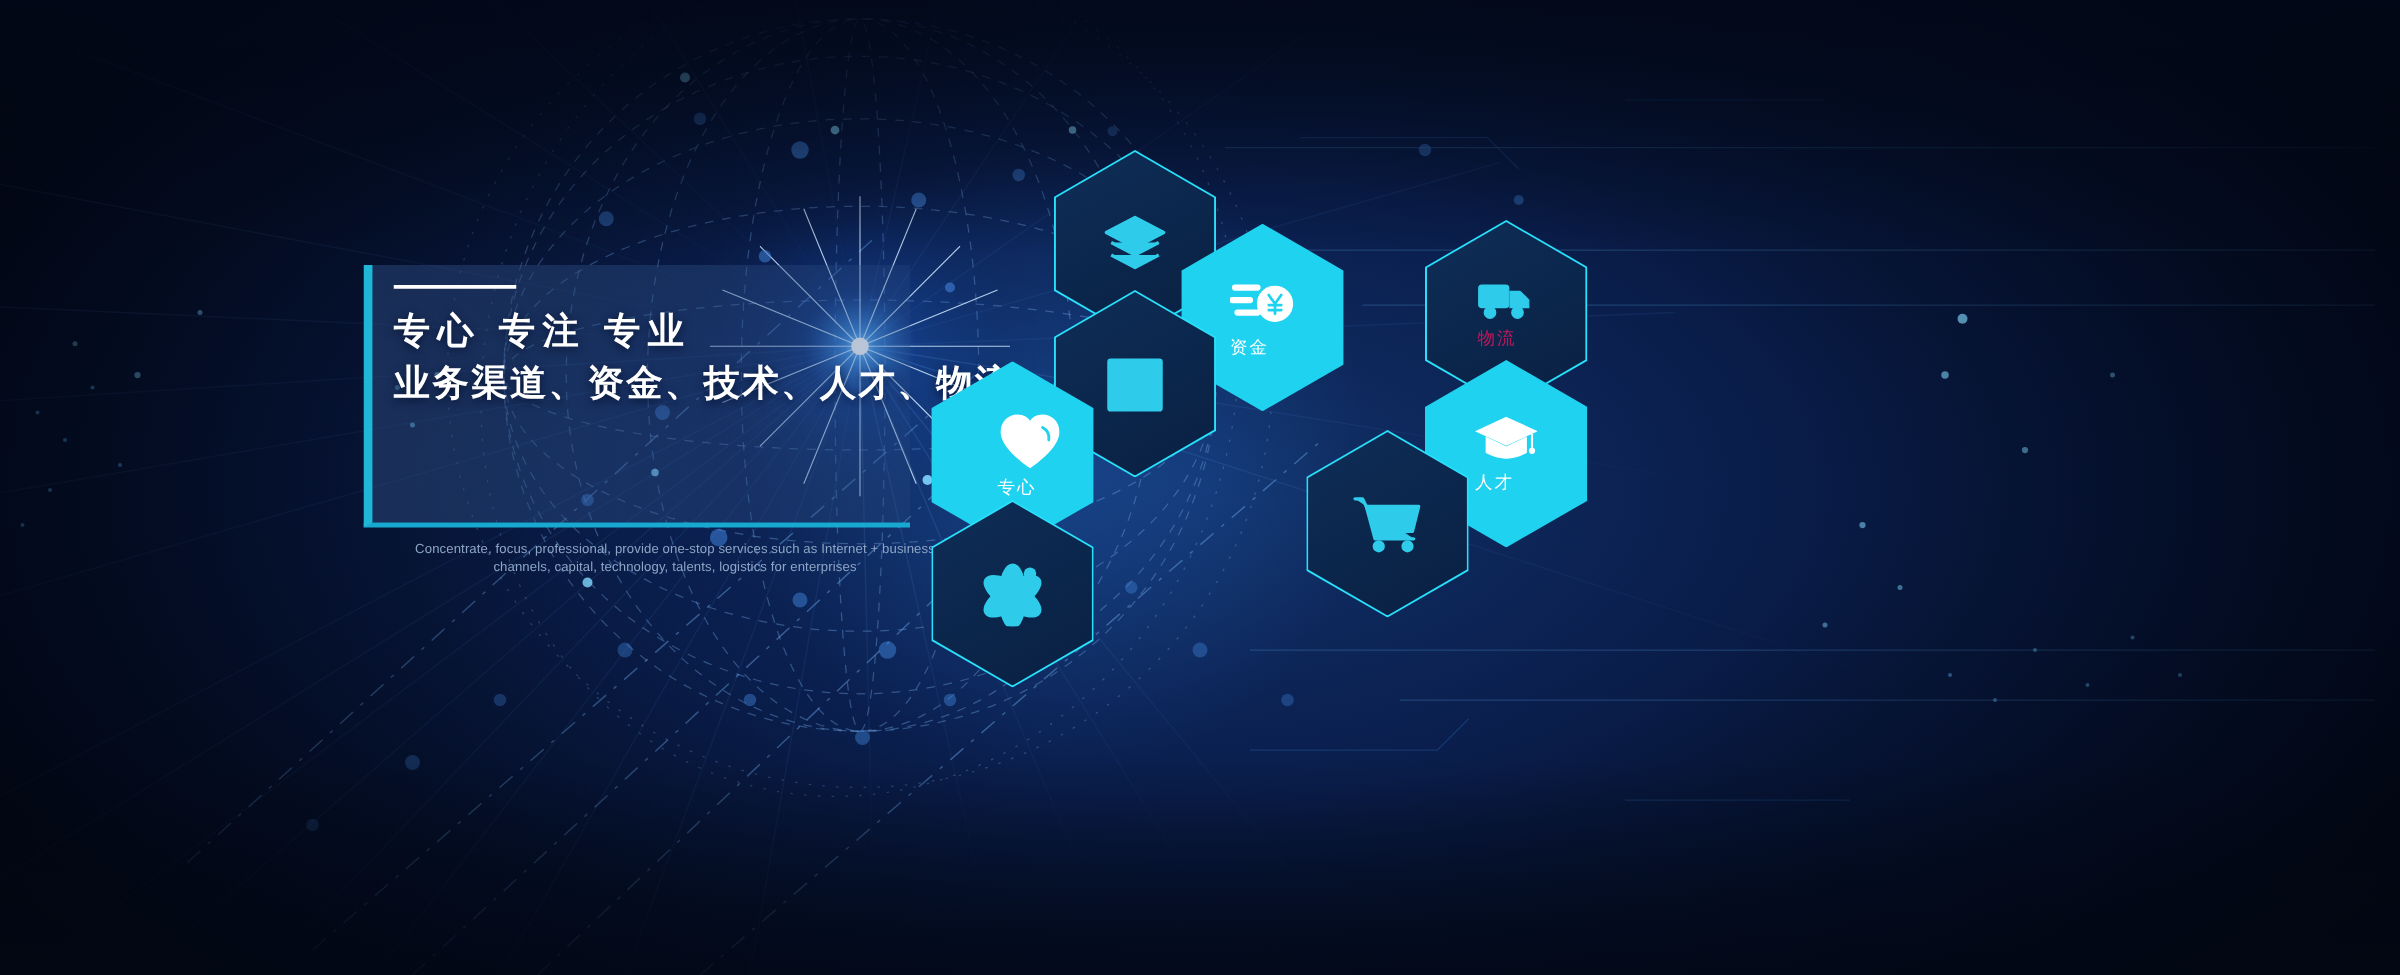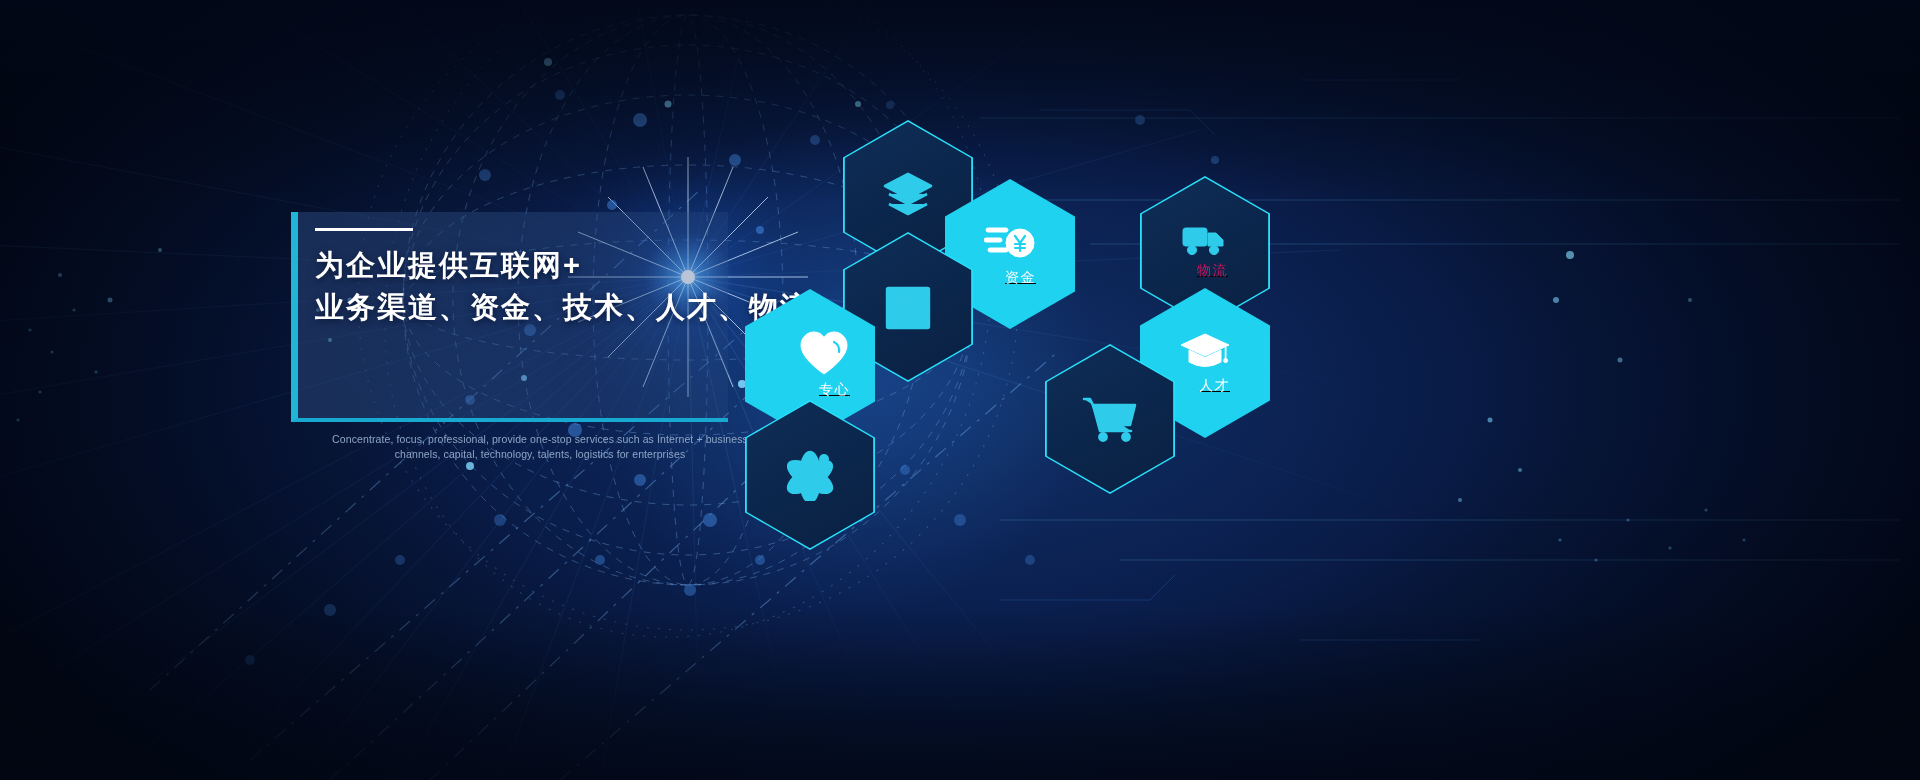--- a/index.html
+++ b/index.html
@@ -97,24 +97,23 @@
     display: flex;
     flex-direction: column;
     align-items: center;
     justify-content: center;
   }
   .hex .content {
     position: relative;
     z-index: 3;
     display: flex;
     flex-direction: column;
-    align-items: flex-end;
+    align-items: flex-start;
     justify-content: center;
     gap: 5px;
-    text-decoration: underline;
   }
   .hex-label {
     font-size: 14px;
     font-weight: 500;
     letter-spacing: 1.5px;
     white-space: nowrap;
   }
   .hex.filled .hex-label { color: #ffffff; }
   .hex.outline .hex-label { color: #be185d; }
   .hex svg { display: block; }
@@ -302,21 +301,21 @@
       <path d="M1300 80 L1460 80"></path>
     </g>
   </svg>
 
   <div class="layer vignette"></div>
   <div class="layer topdark"></div>
 
   <div id="text-panel">
     <div id="panel-inner">
       <div class="rule"></div>
-      <div class="headline">为企业提供互联网+</div>
+      <div class="headline l1">专心 专注 专业</div>
       <div class="headline">业务渠道、资金、技术、人才、物流</div>
     </div>
   </div>
 
   <div id="subtitle">Concentrate, focus, professional, provide one-stop services such as Internet + business channels, capital, technology, talents, logistics for enterprises</div>
 
   <div class="hex outline noLabel" style="left:843px; top:120px;">
     <div class="inner"></div>
     <div class="content">
       <span>

